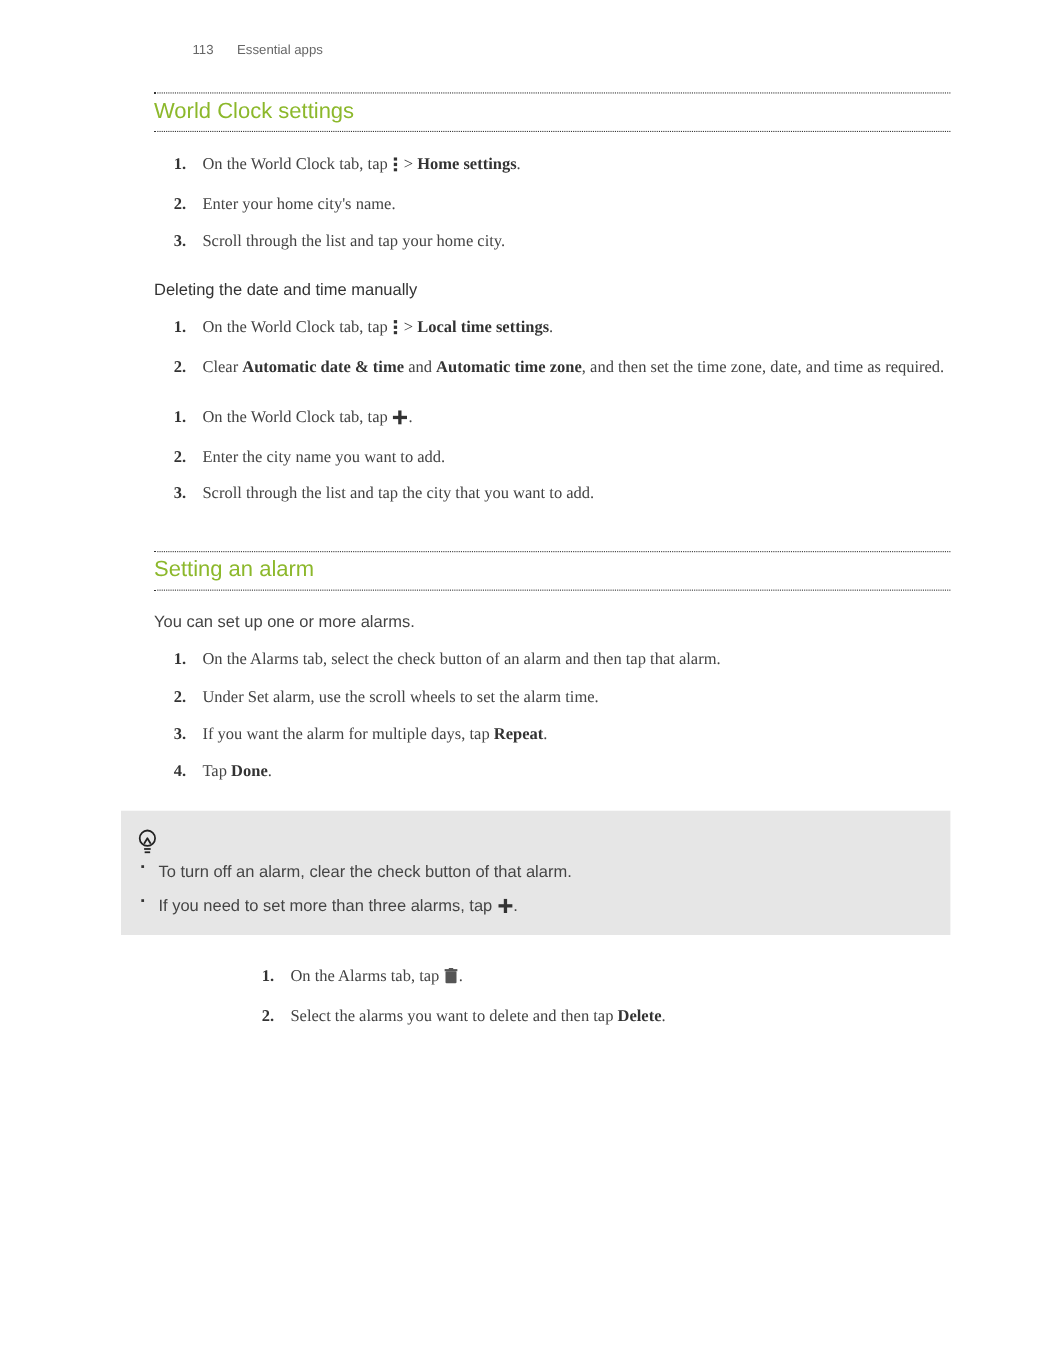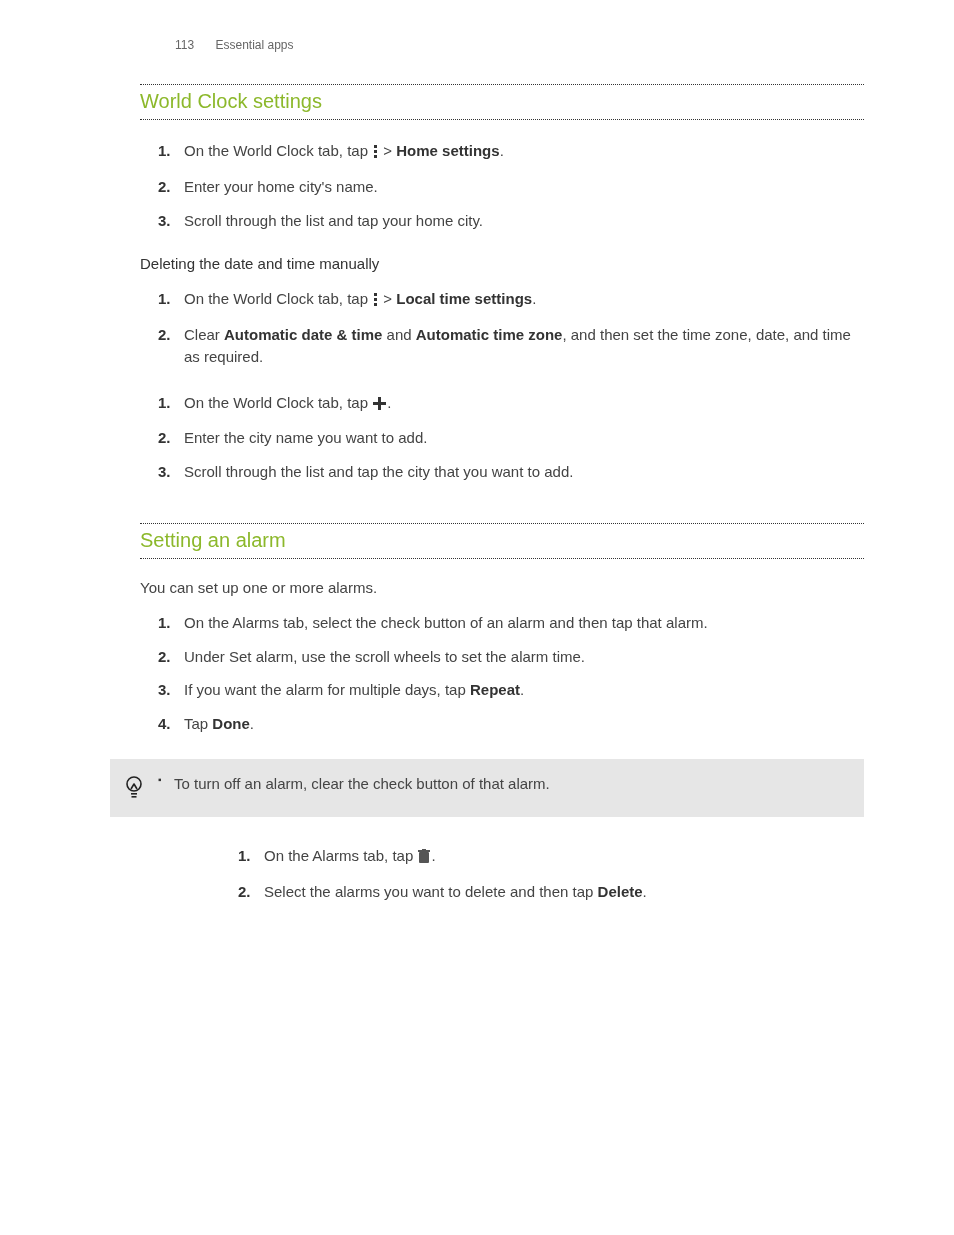--- a/index.html
+++ b/index.html
@@ -44,38 +44,40 @@
     margin: 0 0 24px 0;
   }
   ol.steps > li {
     counter-increment: step;
     position: relative;
     padding-left: 44px;
     margin-bottom: 12px;
     font-size: 15px;
     color: #444;
     line-height: 1.45;
+    font-family: Liberation Serif, serif;
   }
   ol.steps > li::before {
     content: counter(step) ".";
     position: absolute;
     left: 18px;
     color: #333;
     font-weight: 700;
   }
   .bold { font-weight: 600; color: #333; }
   p.lead { font-size: 15px; color: #444; margin: 0 0 16px 0; }
   .tip-box {
     background: #e6e6e6;
     padding: 14px 16px 14px 14px;
     margin-left: -30px;
     margin-right: 0;
     margin-bottom: 28px;
     display: flex;
     align-items: flex-start;
+    flex-direction: column;
   }
   .tip-icon-col {
     width: 30px;
     flex: 0 0 30px;
     padding-top: 2px;
   }
   .tip-content {
     flex: 1;
   }
   .tip-content ul {
@@ -177,20 +179,26 @@
             <circle cx="10" cy="9" r="7" fill="none" stroke="#222" stroke-width="1.6"></circle>
             <path d="M7 14 L10 9 L13 14" fill="none" stroke="#222" stroke-width="1.6" stroke-linejoin="round"></path>
             <rect x="7" y="18" width="6" height="1.6" fill="#222"></rect>
             <rect x="7.5" y="21" width="5" height="1.6" fill="#222"></rect>
           </svg>
         </span>
       </div>
       <div class="tip-content">
         <ul>
           <li><span>To turn off an alarm, clear the check button of that alarm.</span></li>
+          <li>
+            <span>If you need to set more than three alarms, tap </span><span class="inline-icon"><svg width="13" height="13" viewBox="0 0 13 13">
+                  <rect x="5" y="0" width="3" height="13" fill="#333"></rect>
+                  <rect x="0" y="5" width="13" height="3" fill="#333"></rect>
+                </svg></span><span>.</span>
+          </li>
         </ul>
       </div>
     </div>
 
     <div style="margin-left:80px;">
       <ol class="steps">
         <li>
           <span>On the Alarms tab, tap </span><span class="inline-icon"><svg width="12" height="14" viewBox="0 0 12 14">
                 <rect x="1" y="3" width="10" height="11" rx="1" fill="#555"></rect>
                 <rect x="0" y="1" width="12" height="2" fill="#555"></rect>

